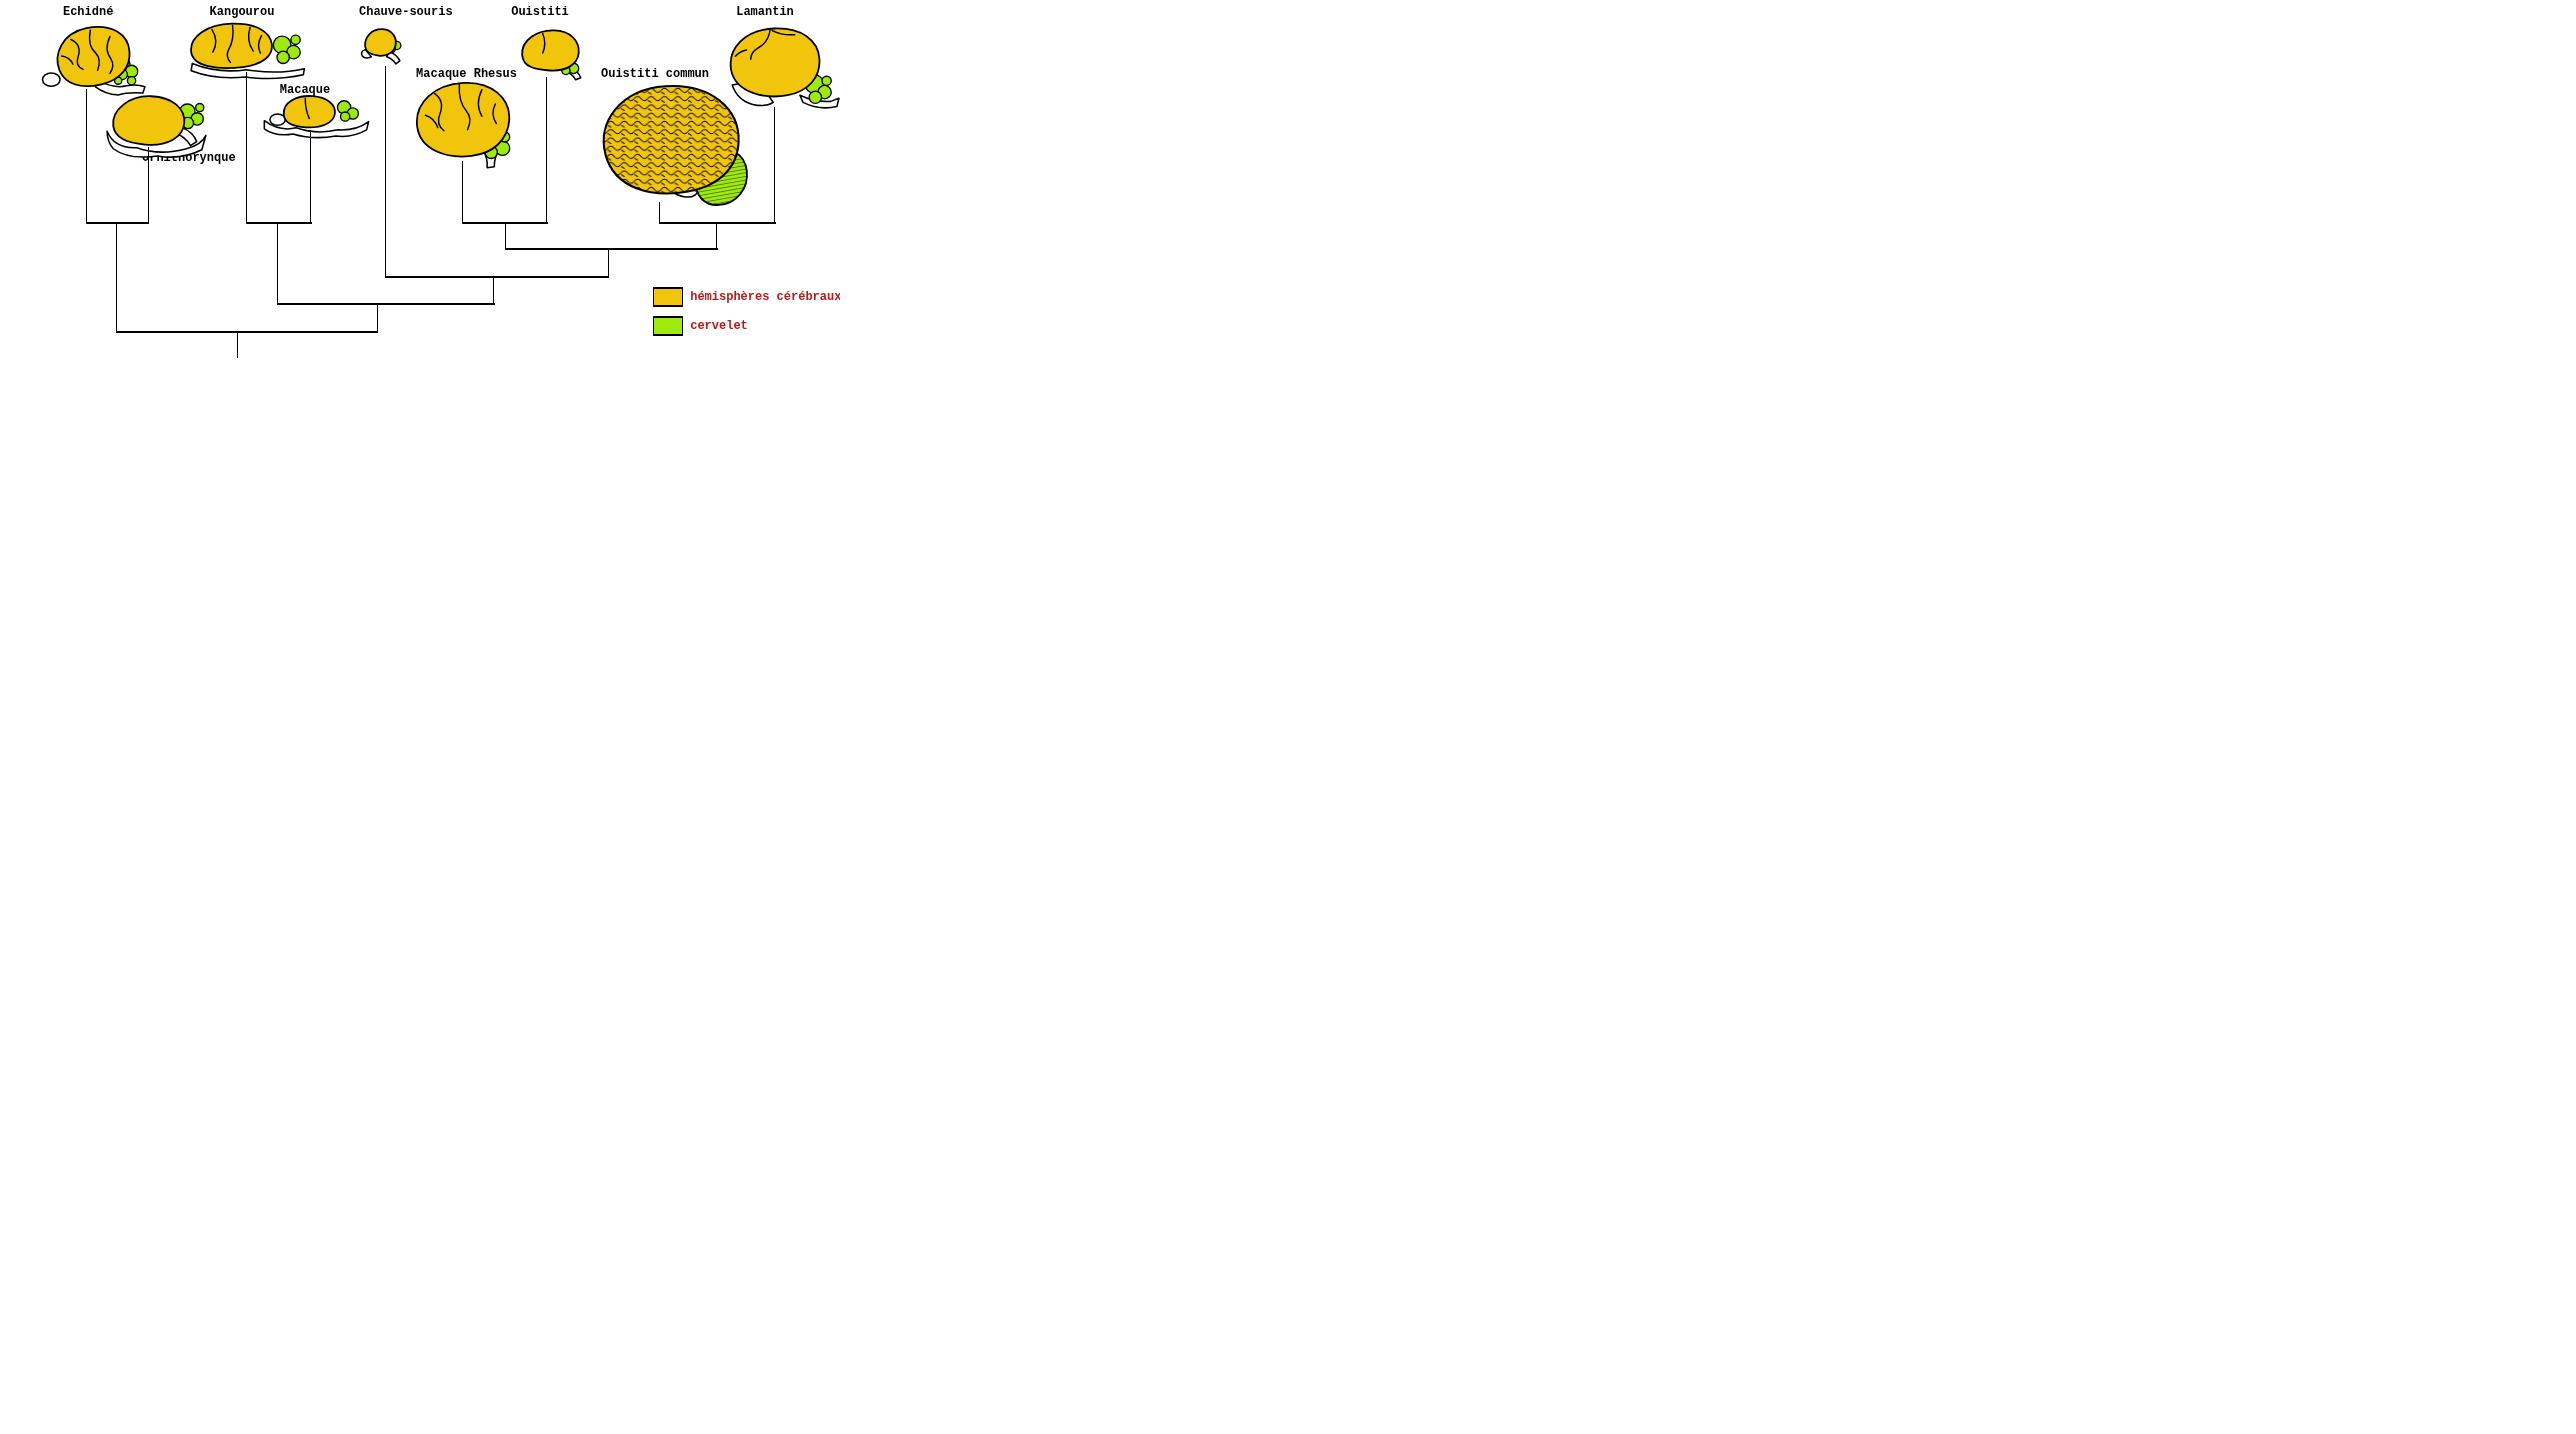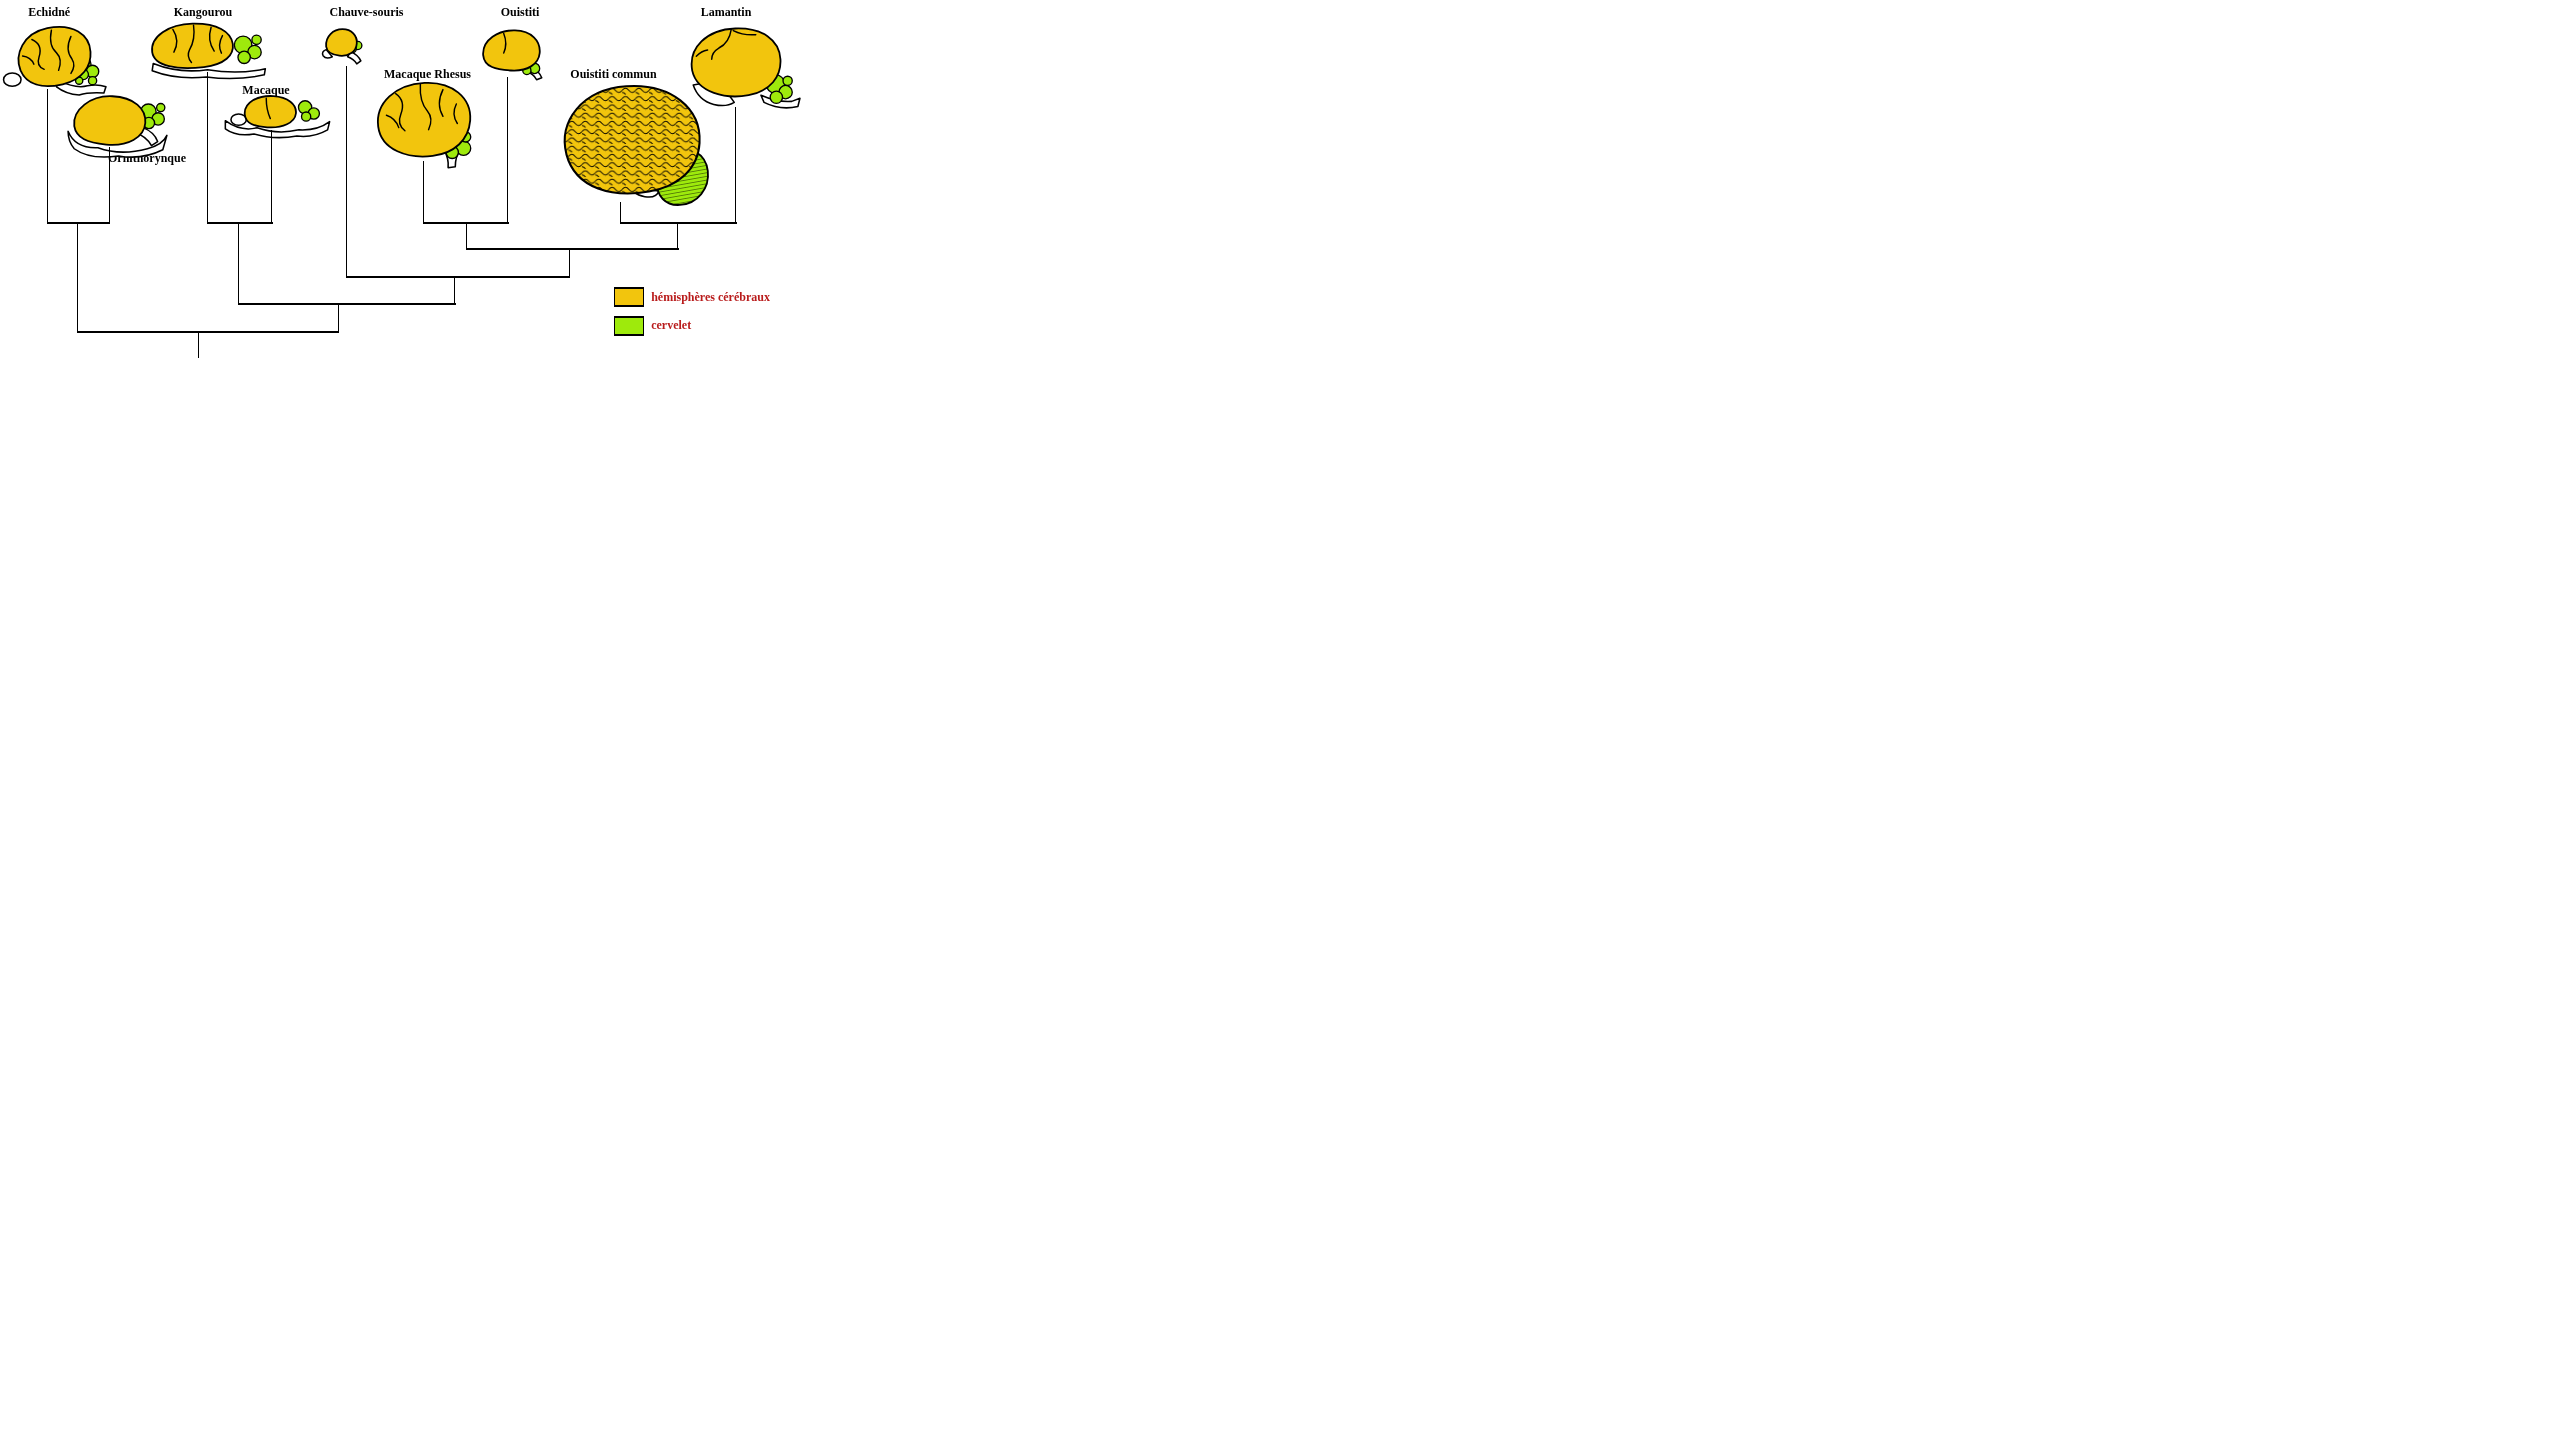--- a/index.html
+++ b/index.html
@@ -1,17 +1,17 @@
 <!DOCTYPE html>
 <html style="--cerebrum: #F2C50D; --cerebellum: #9EEA0C;font-size:8.2px"><head>
 <meta charset="utf-8">
 <style>
   html,body{margin:0;padding:0;background:#fff;}
   #canvas{position:relative;width:801px;height:359px;background:#fff;overflow:hidden;
-          font-family:Liberation Serif, serif;}
+          font-family:Liberation Mono, monospace;margin-left:39px;}
   .lbl{position:absolute;font-weight:bold;font-size:12px;color:#000;text-align:center;white-space:nowrap;}
   .v{position:absolute;width:1px;background:#000;}
   .h{position:absolute;height:1.5px;background:#000;}
   .brain{position:absolute;}
   .brain svg{overflow:visible;display:block;}
   .cx{fill:var(--cerebrum);stroke:#000;stroke-width:3.5;stroke-linejoin:round;}
   .cb{fill:var(--cerebellum);stroke:#000;stroke-width:2.6;}
   .fold{fill:none;stroke:#000;stroke-width:2.8;stroke-linecap:round;}
   .wht{fill:#fff;stroke:#000;stroke-width:3;stroke-linejoin:round;}
   #legend{position:absolute;left:614px;top:287px;display:flex;flex-direction:column;gap:8.8px;}
@@ -23,21 +23,21 @@
 <body>
 
 <div id="canvas">
 
   <div class="lbl" style="left:8.2px;top:5.2px;width:82px">Echidné</div>
   <div class="lbl" style="left:103px;top:151px;width:88px">Ornithorynque</div>
   <div class="lbl" style="left:162px;top:5.2px;width:82px">Kangourou</div>
   <div class="lbl" style="left:225px;top:83px;width:82px">Macaque</div>
   <div class="lbl" style="left:320px;top:5.2px;width:93px">Chauve-souris</div>
   <div class="lbl" style="left:376px;top:67px;width:103px">Macaque Rhesus</div>
-  <div class="lbl" style="left:479px;top:5.2px;width:82px">Ouistiti</div>
+  <div class="lbl" style="left:460px;top:5.2px;width:82px">Ouistiti</div>
   <div class="lbl" style="left:562px;top:67px;width:103px">Ouistiti commun</div>
   <div class="lbl" style="left:685px;top:5.2px;width:82px">Lamantin</div>
 
   <div class="brain" style="left:2.1px;top:21.6px">
     <svg width="106" height="70" viewBox="0 0 206 136">
       <ellipse class="wht" cx="20" cy="112" rx="17" ry="13"></ellipse>
       <path class="wht" d="M110,114 q34,16 56,10 q20,-4 36,2 l-4,12 q-30,-2 -48,4 q-26,-2 -44,-16 Z"></path>
       <g>
         <circle class="cb" cx="160" cy="82" r="13"></circle>
           <circle class="cb" cx="176" cy="96" r="12"></circle>

